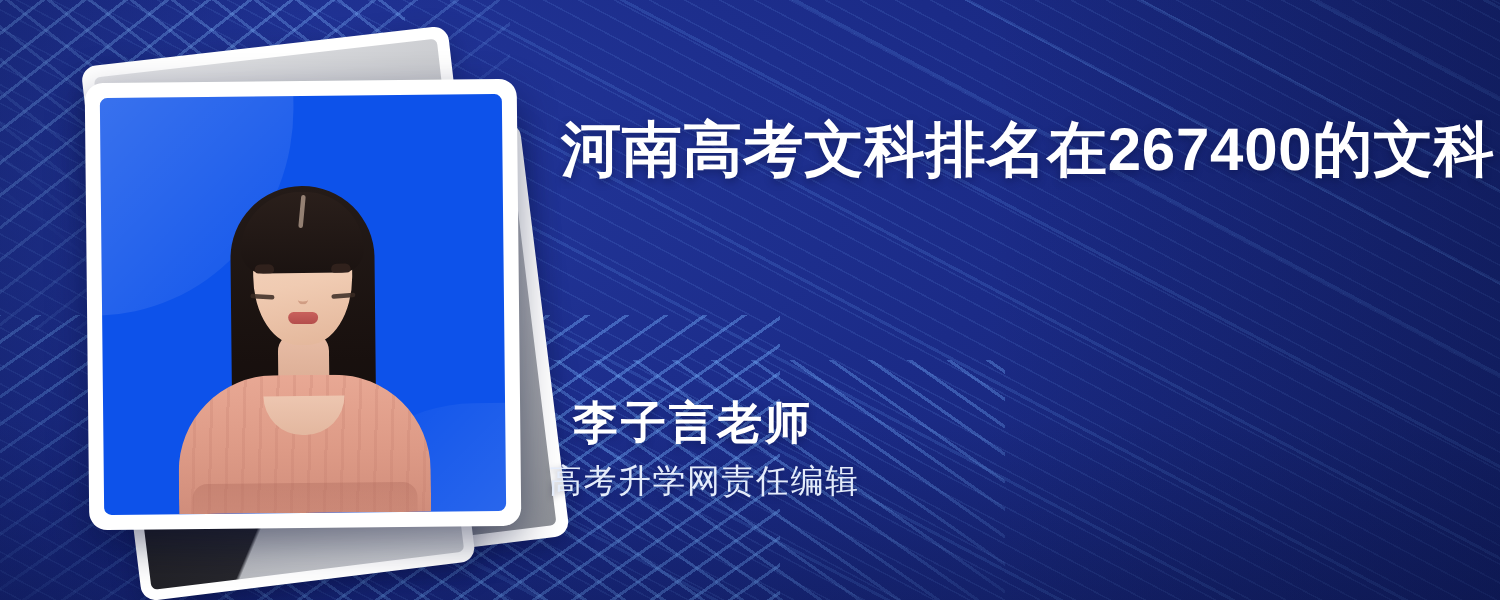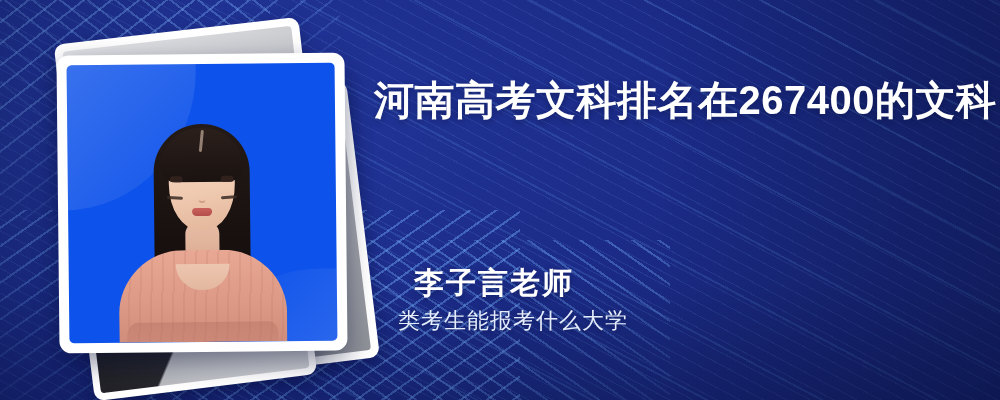--- a/index.html
+++ b/index.html
@@ -339,21 +339,21 @@
     color: #ffffff;
     font-size: 40px;
     font-weight: 700;
     line-height: 60px;
     letter-spacing: .5px;
     white-space: nowrap;
     text-shadow: 0 2px 6px rgba(4,10,44,0.40);
   }
   .author-block {
     position: absolute;
-    left: 396px;
+    left: 364px;
     top: 262px;
   }
   .author-name {
     color: #ffffff;
     font-size: 30px;
     font-weight: 700;
     line-height: 42px;
     letter-spacing: 2px;
     padding-left: 18px;
     text-shadow: 0 2px 6px rgba(4,10,44,0.40);
@@ -422,16 +422,16 @@
     </div>
 
   </div>
 
   <div class="title-block">
     <div class="title-line">河南高考文科排名在267400的文科</div>
   </div>
 
   <div class="author-block">
     <div class="author-name">李子言老师</div>
-    <div class="author-role">类考生能报考什么大学</div>
+    <div class="author-role">高考升学网责任编辑</div>
   </div>
 
 </div>
 
 </body></html>

